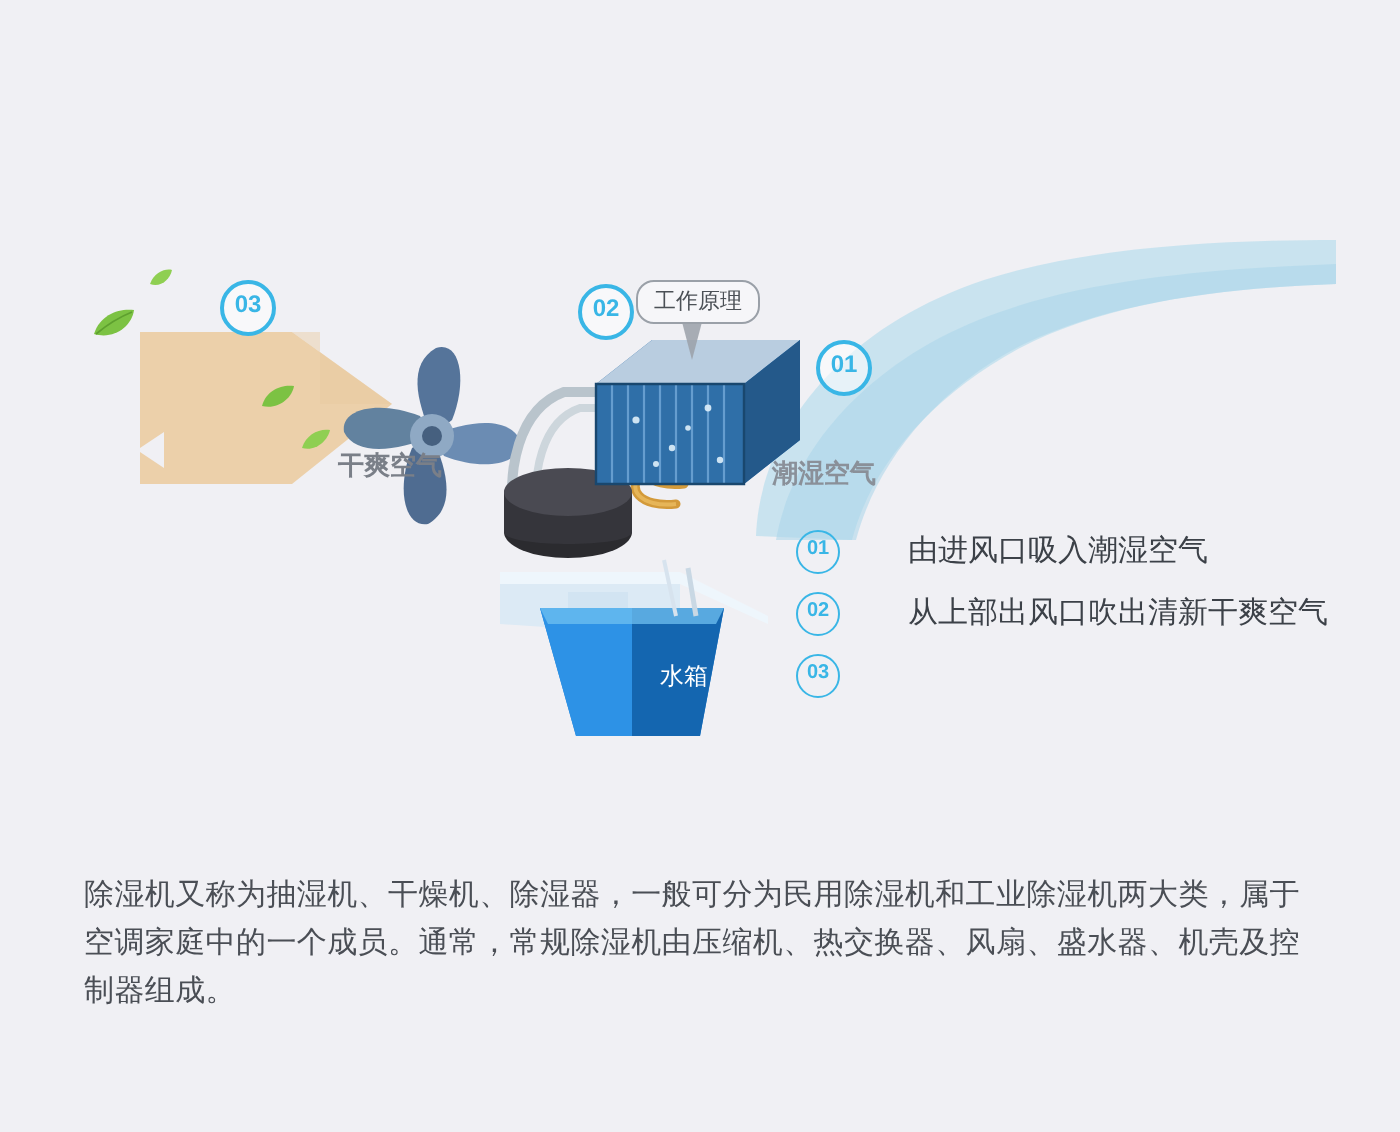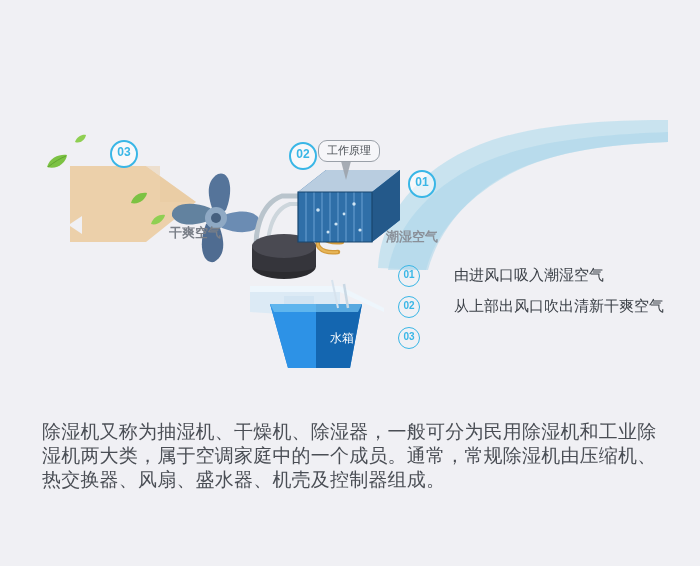--- a/index.html
+++ b/index.html
@@ -190,24 +190,24 @@
       2px -2px 0 #1a7fc1, -2px -2px 0 #1a7fc1;
   }
 
   
   .body-copy {
     position: absolute;
     left: 42px; top: 420px;
     width: 620px;
   }
   .para {
-    font-size: 19px;
+    font-size: 15px;
     line-height: 24px;
     color: #4a4e55;
-    margin: 0 0 18px 0;
+    margin: 16px 0 18px 0;
     letter-spacing: .2px;
   }
 </style>
 </head>
 <body>
 
 <div id="page">
 
 
   <div class="stage">

